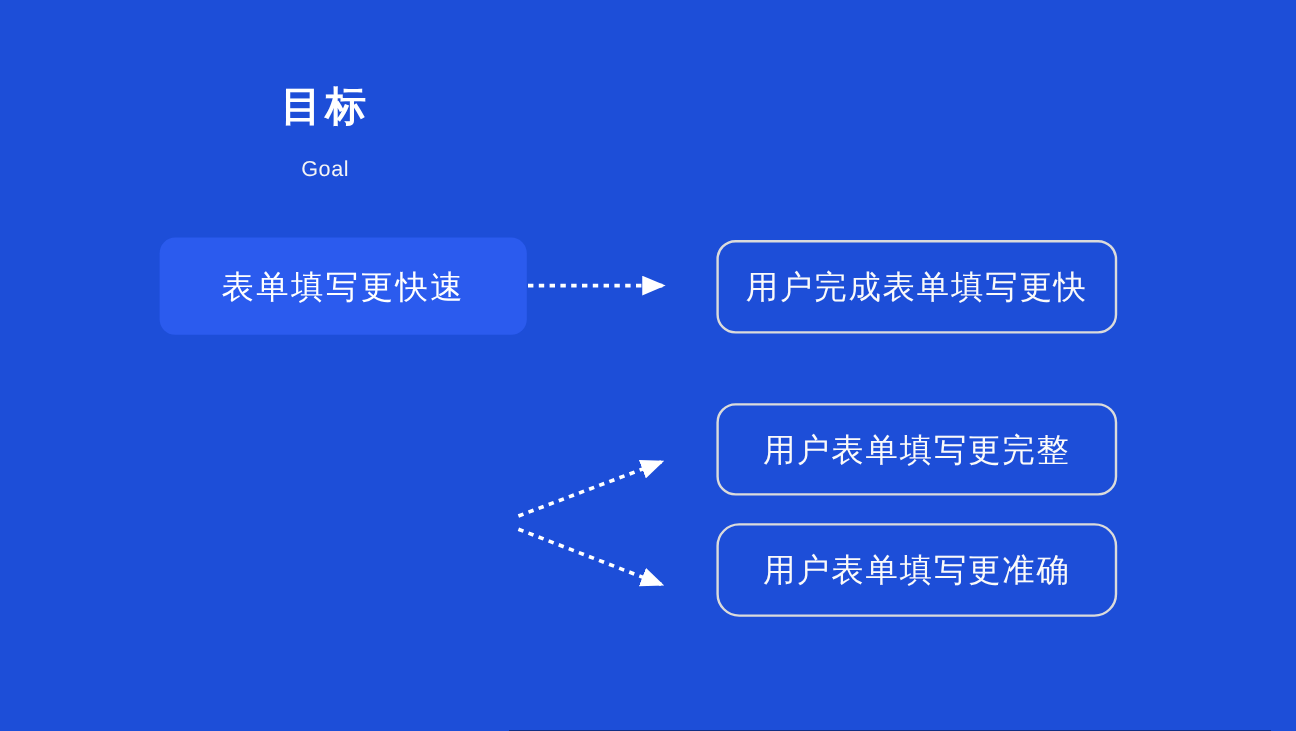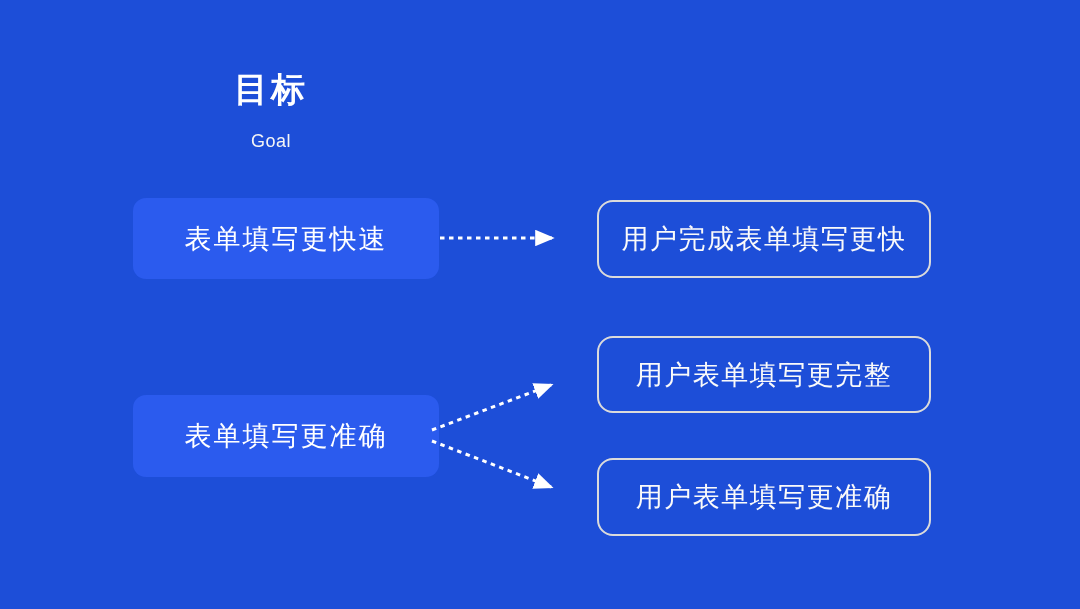--- a/index.html
+++ b/index.html
@@ -72,21 +72,21 @@
     display: flex;
     align-items: center;
     justify-content: center;
     color: #FAFAFA;
     font-size: 27px;
     letter-spacing: 1.5px;
     box-sizing: border-box;
   }
   .signal-card.s1 { top: 200px; }
   .signal-card.s2 { top: 336px; height: 77px; }
-  .signal-card.s3 { top: 458px; }
+  .signal-card.s3 { top: 436px; border-radius: 19px; }
 
   
   .arrows {
     position: absolute;
     top: 0;
     left: 0;
     width: 1080px;
     height: 609px;
     pointer-events: none;
   }
@@ -96,23 +96,20 @@
 
 <div class="stage">
 
   <div class="col-header goal">
     <div class="zh">目标</div>
     <div class="en">Goal</div>
   </div>
 
   <div class="goal-card g1">
     <span>表单填写更快速</span>
-  </div>
-  <div class="goal-card g2">
-    <span>表单填写更准确</span>
   </div>
 
   <div class="signal-card s1">
     <span>用户完成表单填写更快</span>
   </div>
   <div class="signal-card s2">
     <span>用户表单填写更完整</span>
   </div>
   <div class="signal-card s3">
     <span>用户表单填写更准确</span>

